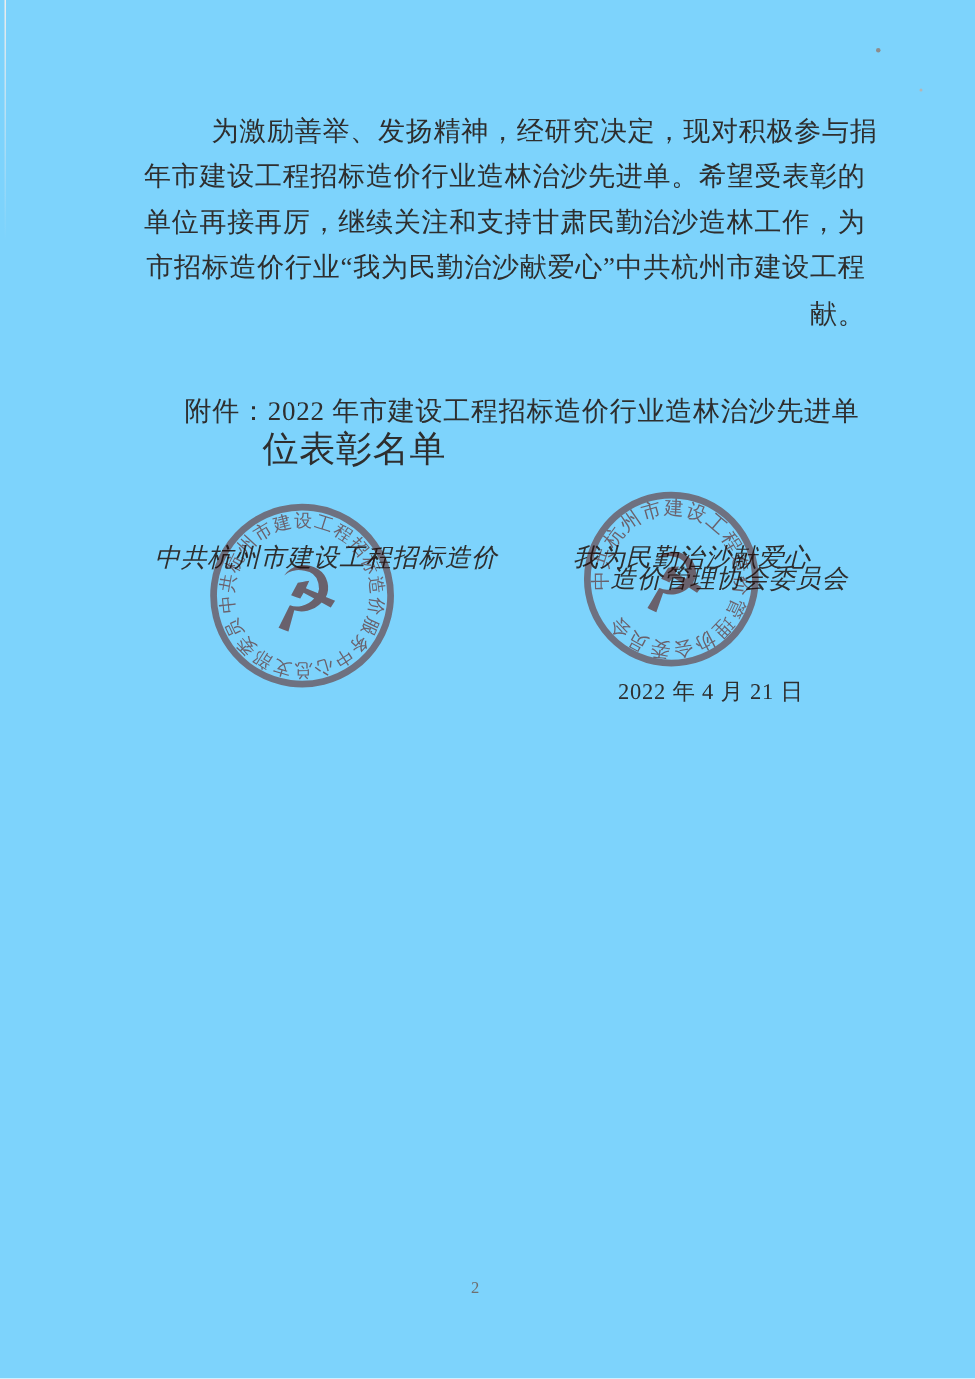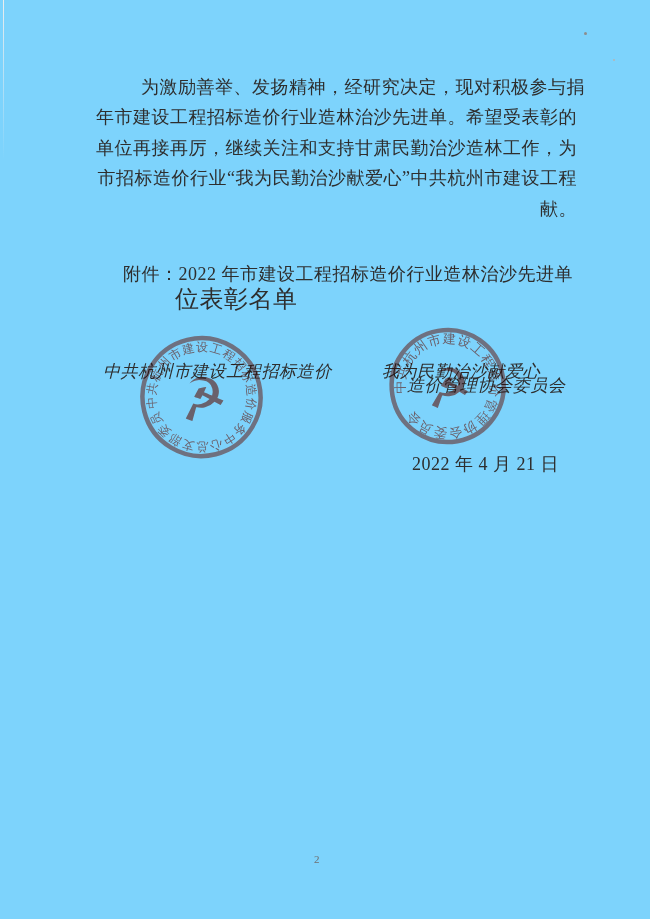--- a/index.html
+++ b/index.html
@@ -57,21 +57,21 @@
 
   .sig-line { position: absolute; font-size: 17px; letter-spacing: 0.6px; white-space: nowrap; font-style: italic; }
   .sig-l1 { left: 103px; top: 360px; }
   .sig-l2 { left: 133px; top: 389px; }
   .sig-r1 { left: 382px; top: 360px; }
   .sig-r2 { left: 380px; top: 374px; margin-left: 27px; }
 
   .date-line {
     position: absolute;
     left: 412px; top: 452px;
-    font-size: 18px; letter-spacing: 0.5px;
+    font-size: 15px; letter-spacing: 0.5px;
     white-space: nowrap;
   }
 
   .page-number {
     position: absolute;
     left: 314px; top: 853px;
     font-size: 11px;
     color: #6f6f6f;
   }
 

